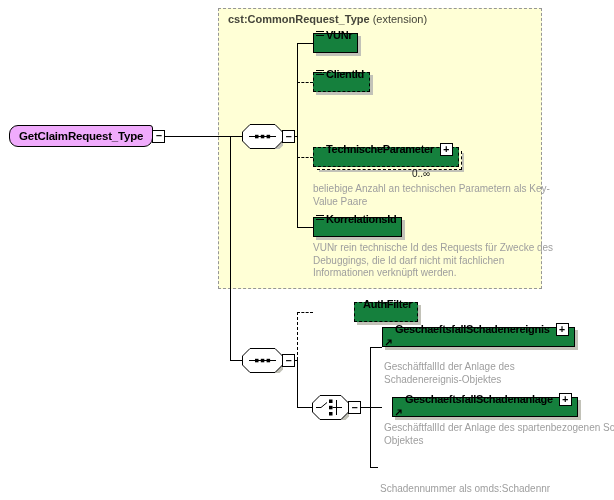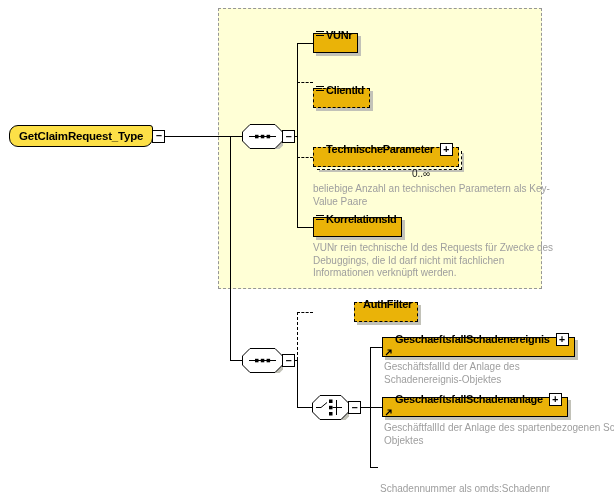--- a/index.html
+++ b/index.html
@@ -25,21 +25,21 @@
   .hl, .vl { position:absolute; z-index:1; }
   .hl { height:0; border-top:1px solid #000; }
   .vl { width:0; border-left:1px solid #000; }
   .hl.dash { border-top-style:dashed; }
   .vl.dash { border-left-style:dashed; }
 
   
   .elem {
     position:absolute; z-index:2; height:20px;
     display:inline-flex; align-items:center;
-    background:#eab308; border:1px solid #000;
+    background:#15803d; border:1px solid #000;
     padding:0 5px 16px 12px;
     box-shadow:3px 3px 0 #c2c2b8;
     white-space:nowrap;
   }
   .elem .name { font-size:11px; font-weight:bold; color:#000; letter-spacing:-0.3px; }
   .elem.dashed { border-style:dashed; }
   .elem.noicon { padding-left:8px; }
   .elem.multi { box-shadow:none; }
   .elem.multi::after {
     content:""; position:absolute; left:3px; top:3px; right:-4px; bottom:-4px;
@@ -55,21 +55,21 @@
     width:13px; height:13px; background:#fff; border:1px solid #000;
     display:inline-flex; align-items:center; justify-content:center;
     font:bold 10px/10px "DejaVu Sans Mono",monospace; color:#000;
     flex:0 0 auto;
   }
   .elem .pm { margin-left:6px; }
 
   
   .root-node { position:absolute; left:9px; top:125px; display:flex; align-items:center; z-index:2; }
   .root-box {
-    height:22px; border:1px solid #000; border-radius:9px 3px 9px 9px; background:#fde047;
+    height:22px; border:1px solid #000; border-radius:9px 3px 9px 9px; background:#f0abfc;
     display:flex; align-items:center; padding:0 9px;
   }
   .root-box .name { font-size:11.5px; font-weight:bold; letter-spacing:-0.2px; }
   .root-node .pm { margin-left:-1px; }
 
   
   .node { position:absolute; display:flex; align-items:center; z-index:2; }
   .node .pm { margin-left:-1px; }
 
   
@@ -77,20 +77,23 @@
     position:absolute; z-index:2; font-size:10px; line-height:12.5px; color:#9e9e9e;
   }
   .occ { position:absolute; z-index:2; font-size:10px; color:#1a1a1a; }
 </style>
 </head>
 <body>
 
 <div id="stage">
 
   <div class="panel"></div>
+  <div class="panel-title">
+    <span class="t-main">cst:CommonRequest_Type</span><span class="t-suffix"> (extension)</span>
+  </div>
 
   <div class="hl" style="left:120px;top:136px;width:122px;"></div>
   <div class="vl" style="left:230px;top:136px;height:224px;"></div>
   <div class="hl" style="left:230px;top:360px;width:12px;"></div>
 
   <div class="hl" style="left:294px;top:136px;width:4px;"></div>
   <div class="vl" style="left:297px;top:43px;height:184px;"></div>
   <div class="hl" style="left:297px;top:43px;width:16px;"></div>
   <div class="hl dash" style="left:297px;top:82px;width:16px;"></div>
   <div class="hl dash" style="left:297px;top:157px;width:16px;"></div>
@@ -127,21 +130,21 @@
     <span class="pm">−</span>
   </div>
 
   <div class="elem" style="left:313px;top:33px;">
     <svg class="lines-icon" width="9" height="8" viewBox="0 0 9 8">
       <path d="M0 1.5h8 M0 3.5h6 M0 5.5h8" stroke="#000" stroke-width="1" fill="none"></path>
     </svg>
     <span class="name">VUNr</span>
   </div>
 
-  <div class="elem dashed" style="left:313px;top:88px;">
+  <div class="elem dashed" style="left:313px;top:72px;">
     <svg class="lines-icon" width="9" height="8" viewBox="0 0 9 8">
       <path d="M0 1.5h8 M0 3.5h6 M0 5.5h8" stroke="#000" stroke-width="1" fill="none"></path>
     </svg>
     <span class="name">ClientId</span>
   </div>
 
   <div class="elem dashed multi" style="left:313px;top:147px;">
     <span class="name">TechnischeParameter</span>
     <span class="pm">+</span>
   </div>
@@ -179,30 +182,30 @@
       <path d="M4 12.5 H9 L15 7.5" stroke="#000" fill="none"></path>
       <rect x="17" y="4.5" width="3.5" height="3.5" fill="#000"></rect>
       <rect x="17" y="10.8" width="3.5" height="3.5" fill="#000"></rect>
       <rect x="17" y="17" width="3.5" height="3.5" fill="#000"></rect>
       <line x1="24.5" y1="5" x2="24.5" y2="20" stroke="#000"></line>
       <line x1="20.5" y1="12.5" x2="30" y2="12.5" stroke="#000"></line>
     </svg>
     <span class="pm">−</span>
   </div>
 
-  <div class="elem" style="left:382px;top:337px;justify-content:center;">
+  <div class="elem" style="left:382px;top:327px;justify-content:center;">
     <svg class="ref-icon" width="8" height="8" viewBox="0 0 8 8">
       <path d="M1 7 L5.5 2.5 M2.5 2 H6 V5.5" stroke="#000" stroke-width="1.2" fill="none"></path>
     </svg>
     <span class="name">GeschaeftsfallSchadenereignis</span>
     <span class="pm">+</span>
   </div>
-  <div class="anno" style="left:384px;top:361px;width:182px;">GeschäftsfallId der Anlage des Schadenereignis-Objektes</div>
-
-  <div class="elem" style="left:382px;top:397px;">
+  <div class="anno" style="left:384px;top:361px;width:182px;">GeschäftfallId der Anlage des Schadenereignis-Objektes</div>
+
+  <div class="elem" style="left:392px;top:397px;">
     <svg class="ref-icon" width="8" height="8" viewBox="0 0 8 8">
       <path d="M1 7 L5.5 2.5 M2.5 2 H6 V5.5" stroke="#000" stroke-width="1.2" fill="none"></path>
     </svg>
     <span class="name">GeschaeftsfallSchadenanlage</span>
     <span class="pm">+</span>
   </div>
   <div class="anno" style="left:384px;top:422px;width:292px;">GeschäftfallId der Anlage des spartenbezogenen Schaden-Objektes</div>
 
   <div class="anno" style="left:380px;top:483px;width:240px;">Schadennummer als omds:Schadennr</div>
 

